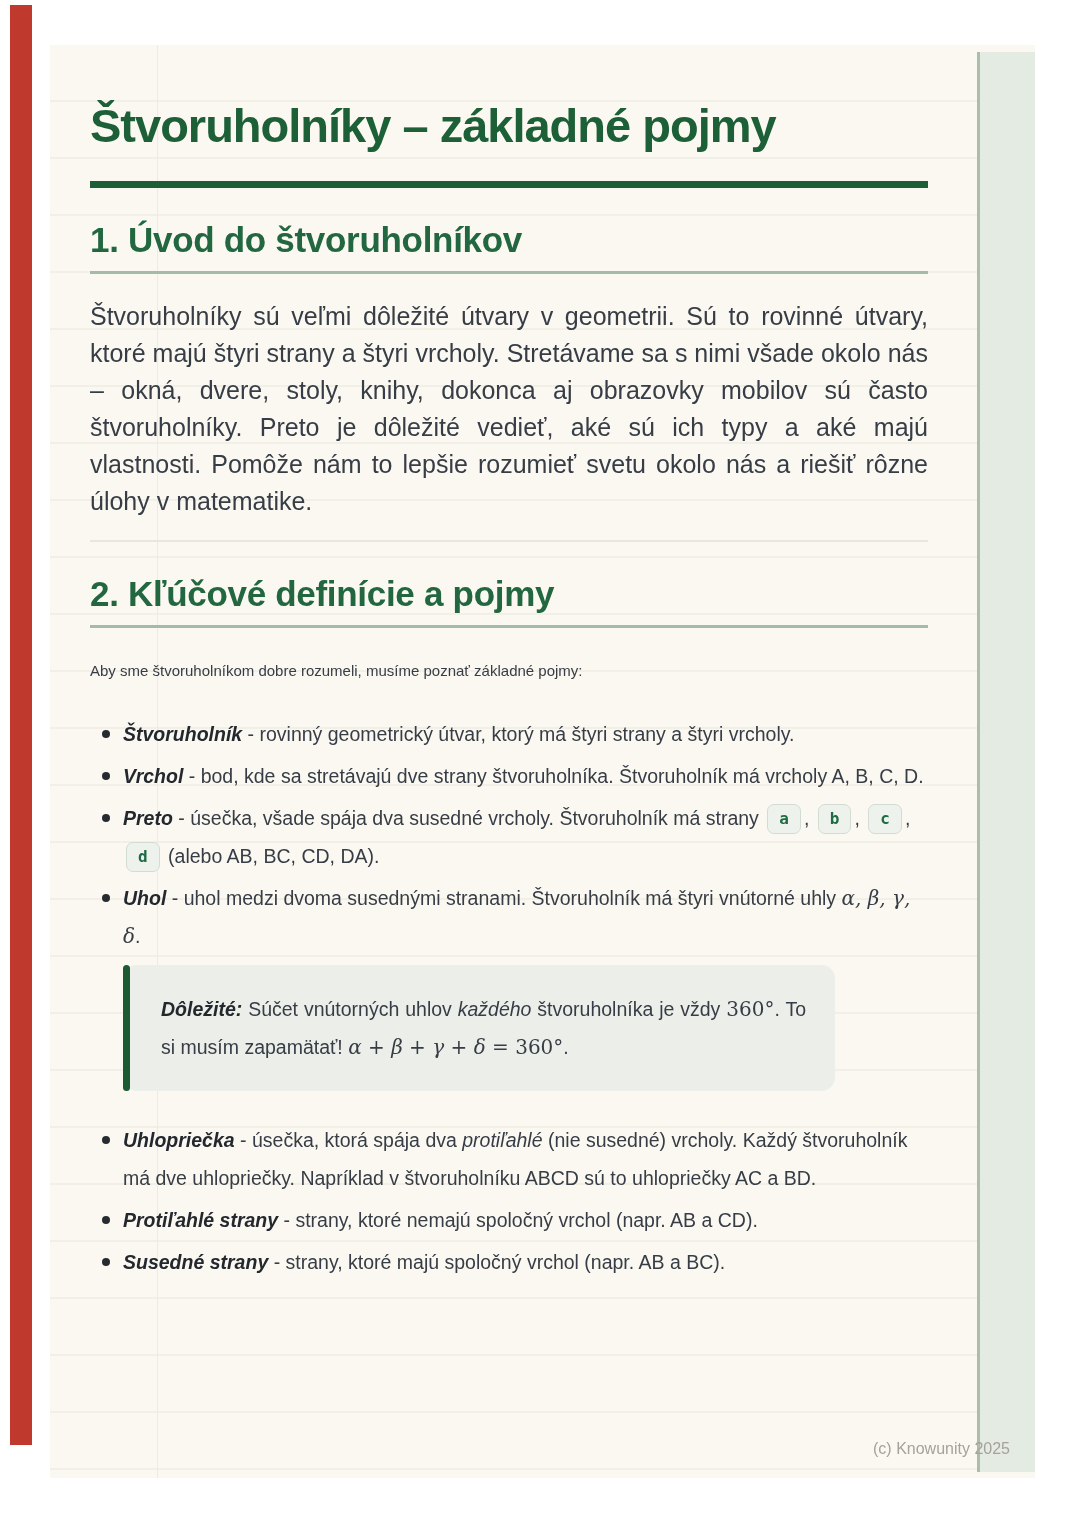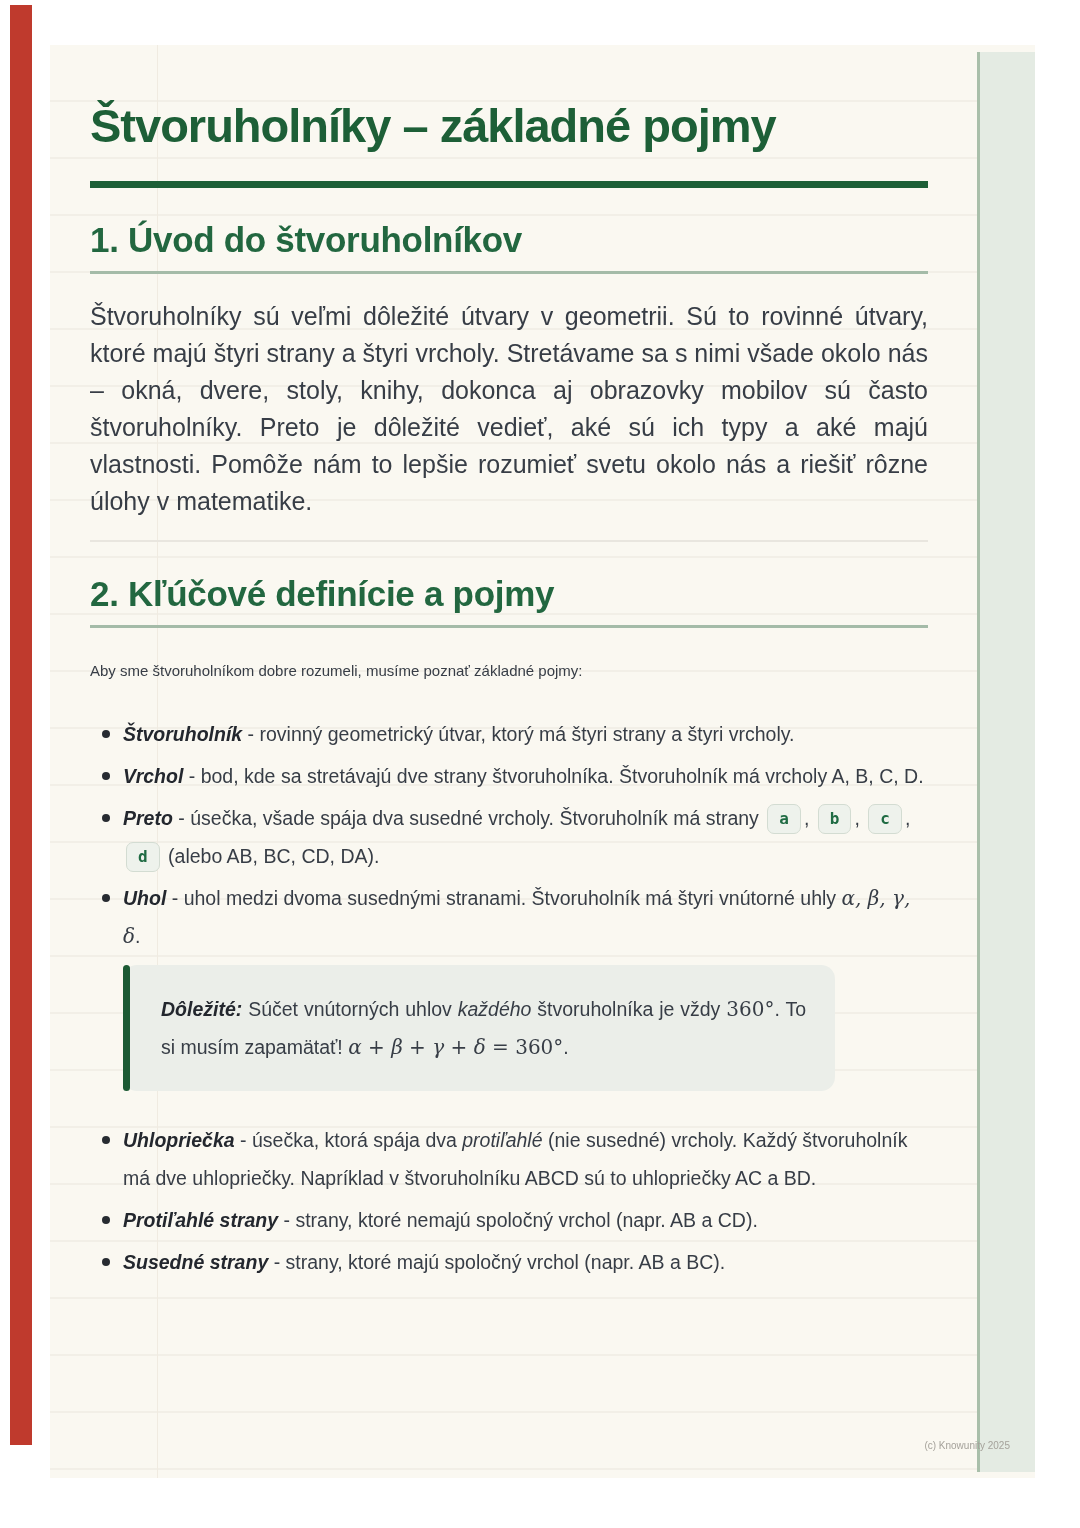--- a/index.html
+++ b/index.html
@@ -35,21 +35,21 @@
   }
   .callout{
     position:relative;margin:10px 0 30px 33px;width:712px;box-sizing:border-box;
     background:#ebeee9;border-radius:14px;padding:25px 29px 25px 38px;
     font-size:19.5px;line-height:38px;text-align:justify;color:#373d46;
   }
   .callout-bar{position:absolute;left:0;top:0;width:7px;height:100%;background:#1c5a34;border-radius:6px;}
   .math{font-family:"DejaVu Serif","Liberation Serif",serif;font-style:italic;font-size:20px;}
   .math-up{font-family:"DejaVu Serif","Liberation Serif",serif;font-size:20px;}
   .em{font-style:italic;}
-  .footer{position:absolute;top:1440px;right:70px;font-size:10px;color:#a5a29b;z-index:3;}
+  .footer{position:absolute;top:1440px;right:70px;font-size:16px;color:#a5a29b;z-index:3;}
 </style>
 </head>
 <body>
 
 <div class="red-bar"></div>
 
 <div class="page">
   <div class="stripe"></div>
 
   <div class="content">

